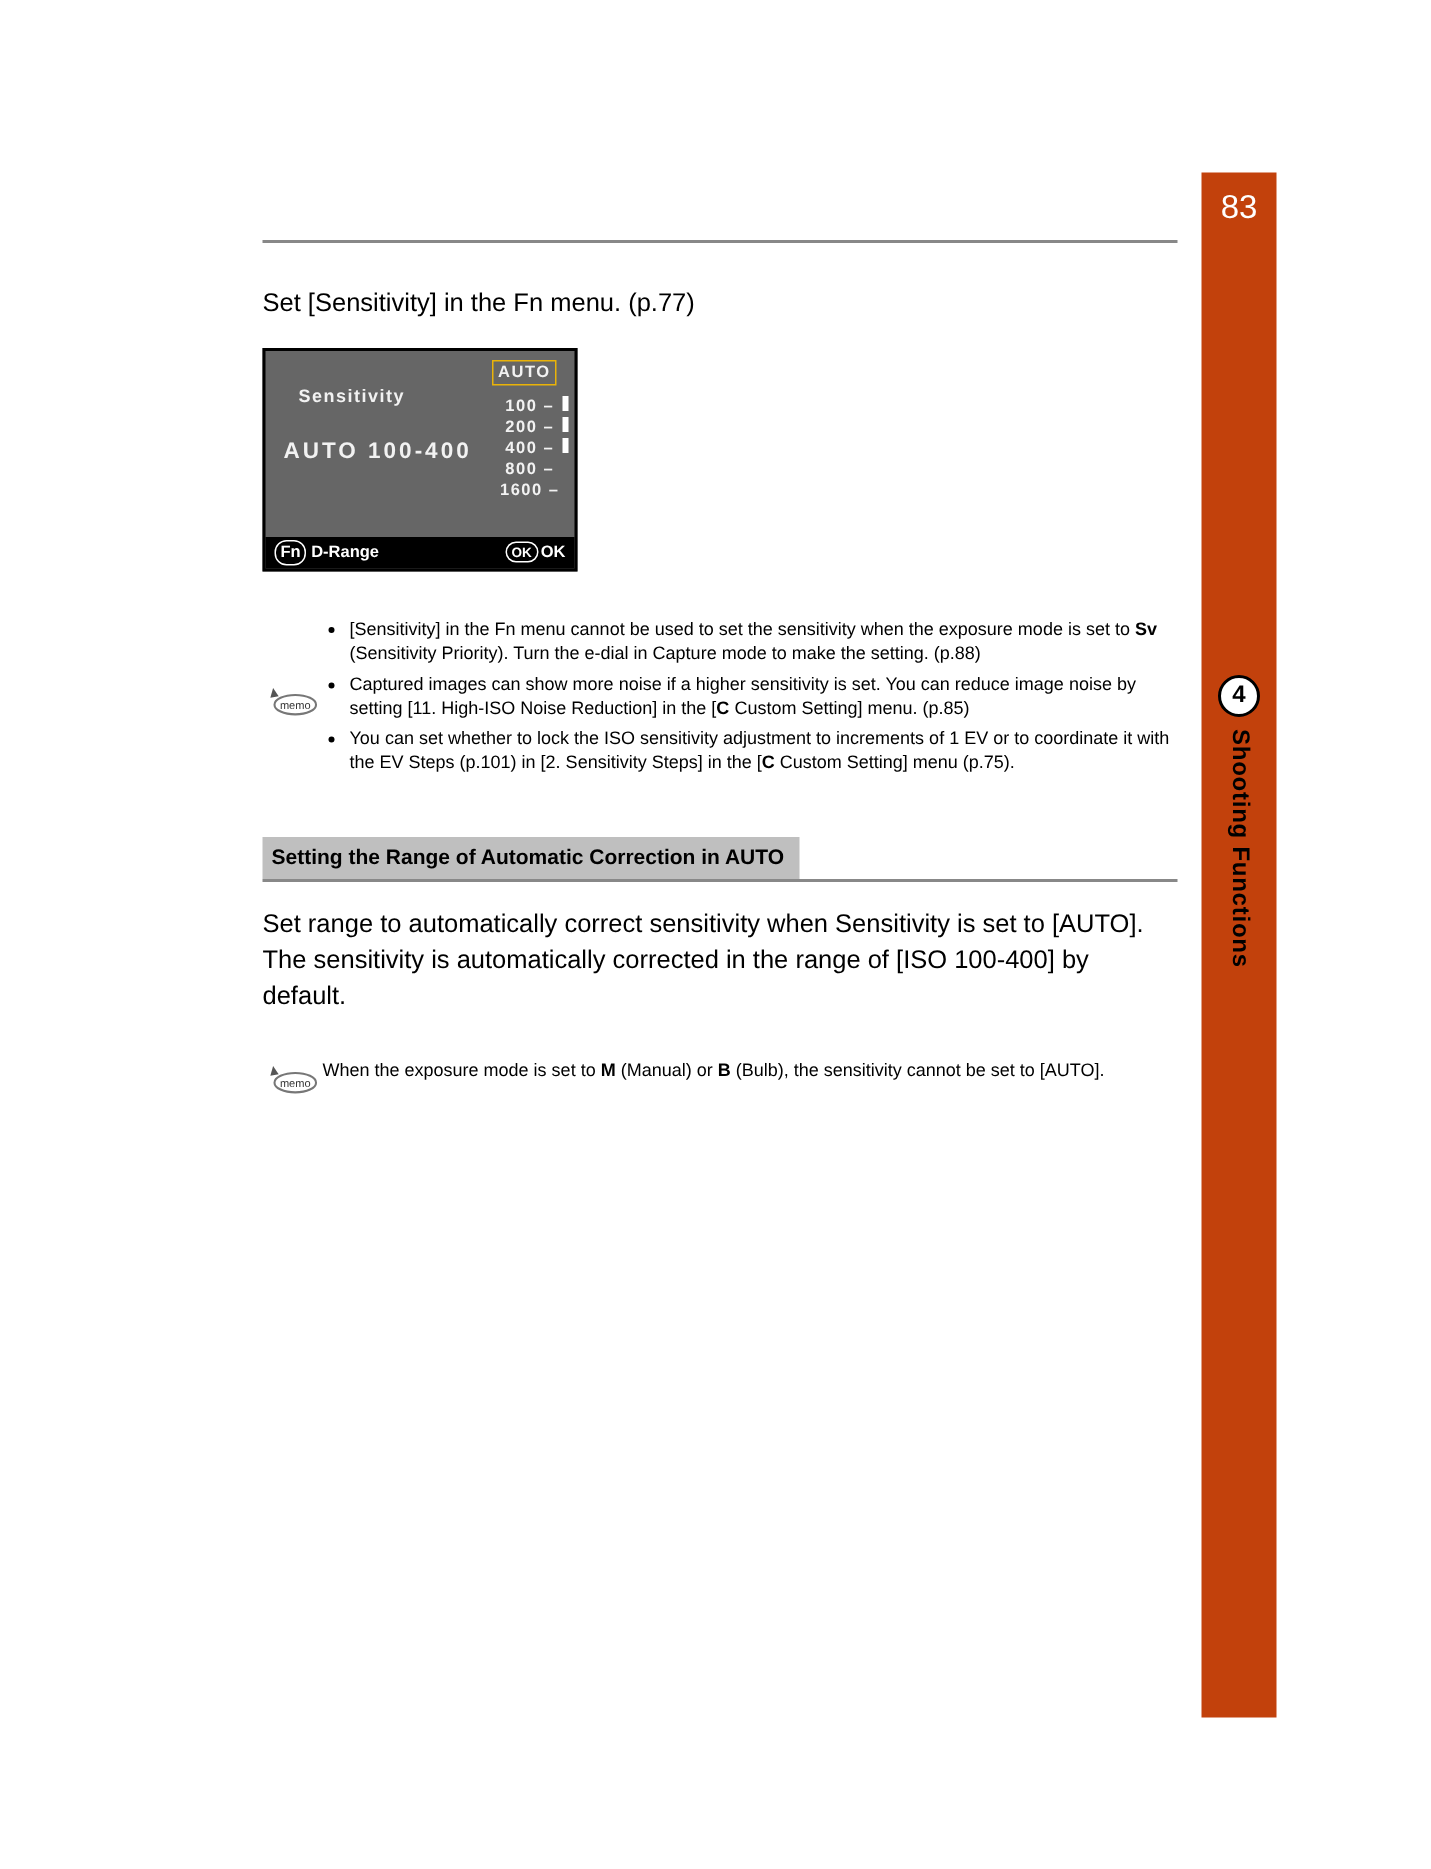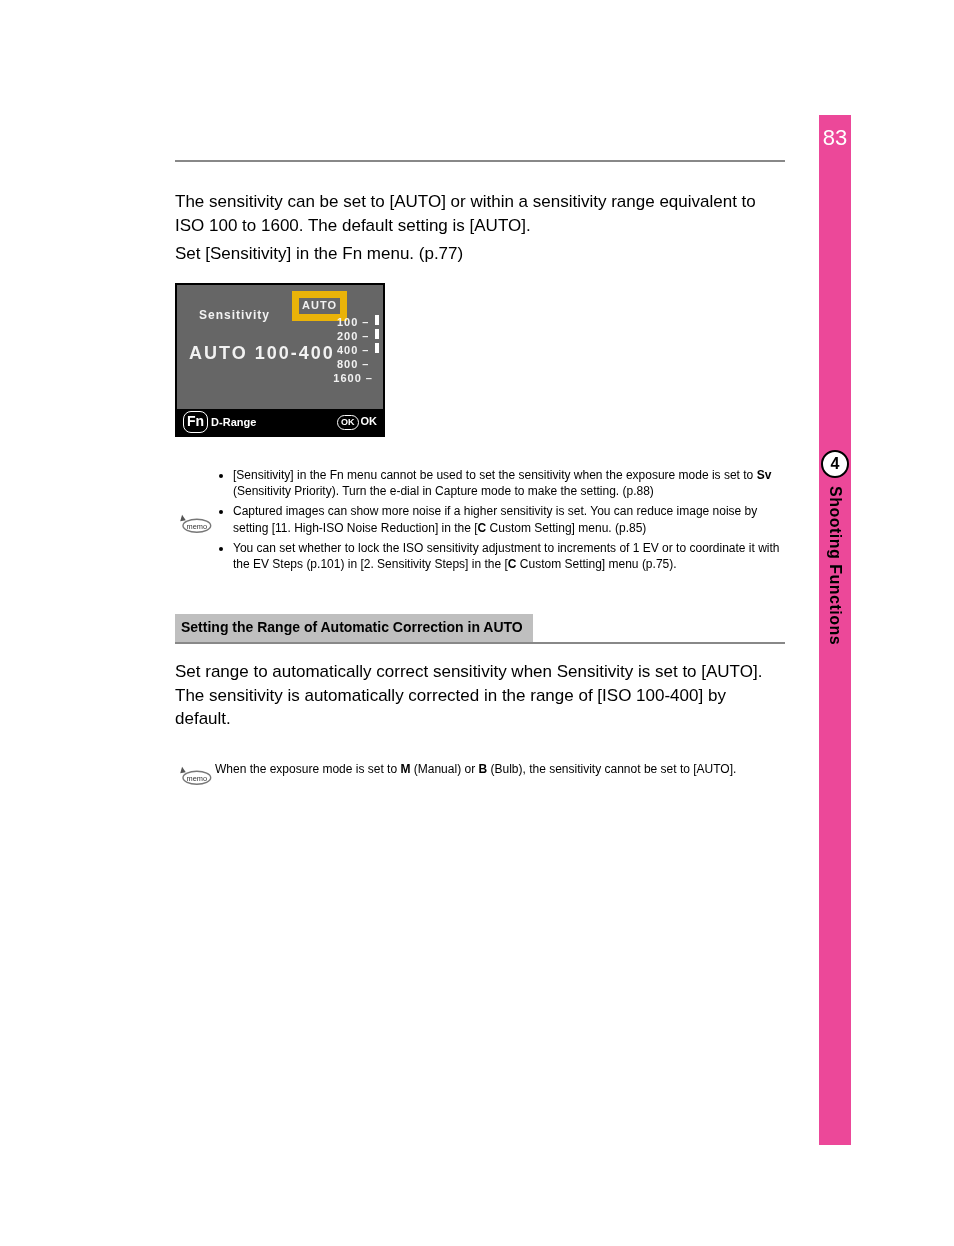--- a/index.html
+++ b/index.html
@@ -11,23 +11,23 @@
     width: 954px;
     height: 1246px;
     position: relative;
     font-size: 17px;
     line-height: 1.4;
   }
   .tab-area {
     position: absolute;
     right: 103px;
     top: 115px;
-    width: 32px;
+    width: 50px;
     height: 1030px;
-    background: #ec4899;
+    background: #c2410c;
   }
   .page-number {
     position: absolute;
     top: 8px;
     width: 100%;
     text-align: center;
     color: #fff;
     font-size: 22px;
   }
   .tab-label-box {
@@ -92,43 +92,43 @@
     color: #f2f2f2;
     font-family: Arial, sans-serif;
     font-size: 12px;
   }
   .lcd-inner {
     position: relative;
     height: 124px;
   }
   .lcd-auto {
     position: absolute;
-    right: 36px;
+    right: 12px;
     top: 6px;
-    border: 7px solid #eab308;
+    border: 1px solid #eab308;
     padding: 0 3px;
     font-weight: bold;
     letter-spacing: 1px;
     font-size: 11px;
   }
   .lcd-title {
     position: absolute;
     left: 22px;
     top: 22px;
     font-weight: bold;
     letter-spacing: 1px;
     font-size: 12px;
   }
   .lcd-autorange {
     position: absolute;
     left: 12px;
     top: 56px;
     font-weight: bold;
     letter-spacing: 2px;
-    font-size: 18px;
+    font-size: 15px;
   }
   .lcd-scale {
     position: absolute;
     right: 10px;
     top: 30px;
     text-align: center;
     font-size: 11px;
     font-weight: bold;
     line-height: 14px;
     letter-spacing: 1px;
@@ -150,21 +150,21 @@
     justify-content: space-between;
     align-items: center;
     padding: 2px 6px;
     font-size: 11px;
     font-weight: bold;
   }
   .lcd-fn {
     border: 1px solid #fff;
     border-radius: 8px;
     padding: 0 3px;
-    font-size: 14px;
+    font-size: 11px;
     margin-right: 3px;
     display: inline-block;
   }
   .lcd-ok-badge {
     border: 1px solid #fff;
     border-radius: 8px;
     padding: 0 3px;
     font-size: 9px;
     margin-right: 2px;
     display: inline-block;
@@ -224,21 +224,20 @@
     <div class="tab-vtext">Shooting Functions</div>
   </div>
 </div>
 
 <div class="content">
 
   <div class="h1-row">
     <div class="h1-bar"></div>
   </div>
 
-  <div class="para">The sensitivity can be set to [AUTO] or within a sensitivity range equivalent to ISO 100 to 1600. The default setting is [AUTO].</div>
   <div class="para">Set [Sensitivity] in the Fn menu. (p.77)</div>
 
   <div class="lcd">
     <div class="lcd-inner">
       <div class="lcd-auto">AUTO</div>
       <div class="lcd-title">Sensitivity</div>
       <div class="lcd-autorange">AUTO 100-400</div>
       <div class="lcd-scale">
         <div>100 –</div>
         <div>200 –</div>

